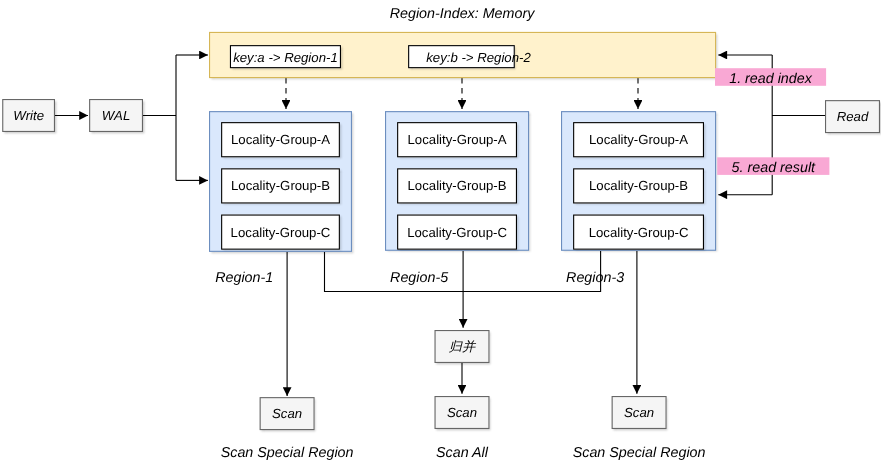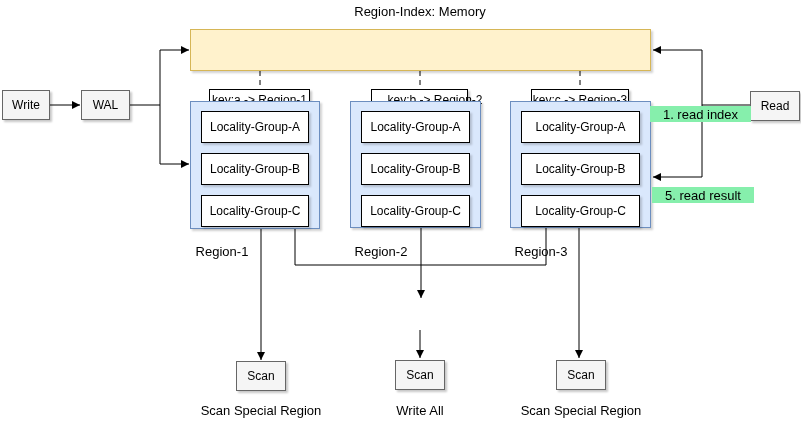--- a/index.html
+++ b/index.html
@@ -2,45 +2,45 @@
 <html style="--index-fill: #fff2cc; --index-border: #d6b656; --region-fill: #dae8fc; --region-border: #6c8ebf; --node-fill: #f5f5f5; --node-border: #666666; --line-color: #000000;"><head>
 <meta charset="utf-8">
 <style>
   html,body{margin:0;padding:0;background:#ffffff;}
   #diagram{
     position:relative;width:801px;height:421px;background:#ffffff;
     font-family:"Liberation Sans","DejaVu Sans",sans-serif;color:#000;
     overflow:hidden;
   }
   .abs{position:absolute;box-sizing:border-box;justify-content:space-between;}
-  .txt{display:flex;align-items:center;justify-content:center;text-align:left;}
+  .txt{display:flex;align-items:center;justify-content:center;text-align:left;font-style:italic;}
   .node{
     background:var(--node-fill,#f5f5f5);border:1px solid var(--node-border,#666666);
     font-size:12px;box-shadow:1.5px 1.5px 2px rgba(0,0,0,0.22);
   }
   .keybox{
     background:#ffffff;border:1px solid #000000;font-size:12px;
-    box-shadow:1.5px 1.5px 2px rgba(0,0,0,0.22);white-space:nowrap;margin-top:48px;
+    box-shadow:1.5px 1.5px 2px rgba(0,0,0,0.22);white-space:nowrap;
   }
   .index-band{
     background:var(--index-fill,#fff2cc);border:1px solid var(--index-border,#d6b656);
     box-shadow:1.5px 1.5px 2px rgba(0,0,0,0.18);
   }
   .region{
     background:var(--region-fill,#dae8fc);border:1px solid var(--region-border,#6c8ebf);
     box-shadow:1.5px 1.5px 2px rgba(0,0,0,0.18);
     display:flex;flex-direction:column;gap:10px;padding:9px 10px;
   }
   .group{
     background:#ffffff;border:1px solid #000000;height:30px;flex:0 0 30px;
     font-size:12px;display:flex;align-items:center;justify-content:center;
     box-shadow:1.5px 1.5px 2px rgba(0,0,0,0.18);
   }
   .lbl{font-size:13px;}
-  .edge-lbl{font-size:13px;background:#86efac;white-space:nowrap;margin-top:44px;}
+  .edge-lbl{font-size:13px;background:#f9a8d4;white-space:nowrap;}
   svg{position:absolute;left:0;top:0;}
 </style>
 </head>
 <body>
 
 <div id="diagram">
 
   <svg width="801" height="421">
     <defs>
       <marker id="arr" viewBox="0 0 10 10" refX="10" refY="5" markerWidth="10" markerHeight="8" orient="auto">
@@ -68,21 +68,20 @@
       <path d="M420 330 V358" marker-end="url(#arr)"></path>
       <path d="M579 228 V358" marker-end="url(#arr)"></path>
     </g>
   </svg>
 
   <div class="abs txt lbl" style="left:320px;top:3px;width:200px;height:16px;">Region-Index: Memory</div>
 
   <div class="abs index-band" style="left:190px;top:29px;width:461px;height:42px;"></div>
   <div class="abs txt keybox" style="left:209px;top:41px;width:101px;height:21px;">key:a -&gt; Region-1</div>
   <div class="abs txt keybox" style="left:371px;top:41px;width:97px;height:21px;padding-left:31px;">key:b -&gt; Region-2</div>
-  <div class="abs txt keybox" style="left:531px;top:41px;width:98px;height:21px;">key:c -&gt; Region-3</div>
 
   <div class="abs txt node" style="left:81px;top:90px;width:49px;height:30px;">WAL</div>
   <div class="abs txt node" style="left:2px;top:90px;width:48px;height:30px;">Write</div>
 
   <div class="abs region" style="left:190px;top:101px;width:130px;height:128px;">
     <div class="group">Locality-Group-A</div>
     <div class="group">Locality-Group-B</div>
     <div class="group">Locality-Group-C</div>
   </div>
   <div class="abs region" style="left:350px;top:101px;width:131px;height:127px;">
@@ -90,29 +89,30 @@
     <div class="group">Locality-Group-B</div>
     <div class="group">Locality-Group-C</div>
   </div>
   <div class="abs region" style="left:510px;top:101px;width:141px;height:127px;">
     <div class="group">Locality-Group-A</div>
     <div class="group">Locality-Group-B</div>
     <div class="group">Locality-Group-C</div>
   </div>
 
   <div class="abs txt lbl" style="left:190px;top:244px;width:64px;height:14px;">Region-1</div>
-  <div class="abs txt lbl" style="left:349px;top:244px;width:64px;height:14px;">Region-2</div>
+  <div class="abs txt lbl" style="left:349px;top:244px;width:64px;height:14px;">Region-5</div>
   <div class="abs txt lbl" style="left:509px;top:244px;width:64px;height:14px;">Region-3</div>
 
   <div class="abs txt node" style="left:750px;top:91px;width:50px;height:30px;">Read</div>
   <div class="abs txt edge-lbl" style="left:650px;top:62px;width:101px;height:16px;">1. read index</div>
   <div class="abs txt edge-lbl" style="left:652px;top:143px;width:102px;height:16px;">5. read result</div>
 
+  <div class="abs txt node" style="left:395px;top:300px;width:50px;height:30px;">归并</div>
 
   <div class="abs txt node" style="left:236px;top:361px;width:50px;height:30px;">Scan</div>
   <div class="abs txt node" style="left:395px;top:360px;width:50px;height:30px;">Scan</div>
   <div class="abs txt node" style="left:556px;top:360px;width:50px;height:30px;">Scan</div>
 
   <div class="abs txt lbl" style="left:196px;top:402px;width:130px;height:16px;">Scan Special Region</div>
-  <div class="abs txt lbl" style="left:370px;top:402px;width:100px;height:16px;">Write All</div>
+  <div class="abs txt lbl" style="left:370px;top:402px;width:100px;height:16px;">Scan All</div>
   <div class="abs txt lbl" style="left:516px;top:402px;width:130px;height:16px;">Scan Special Region</div>
 
 </div>
 
 </body></html>

